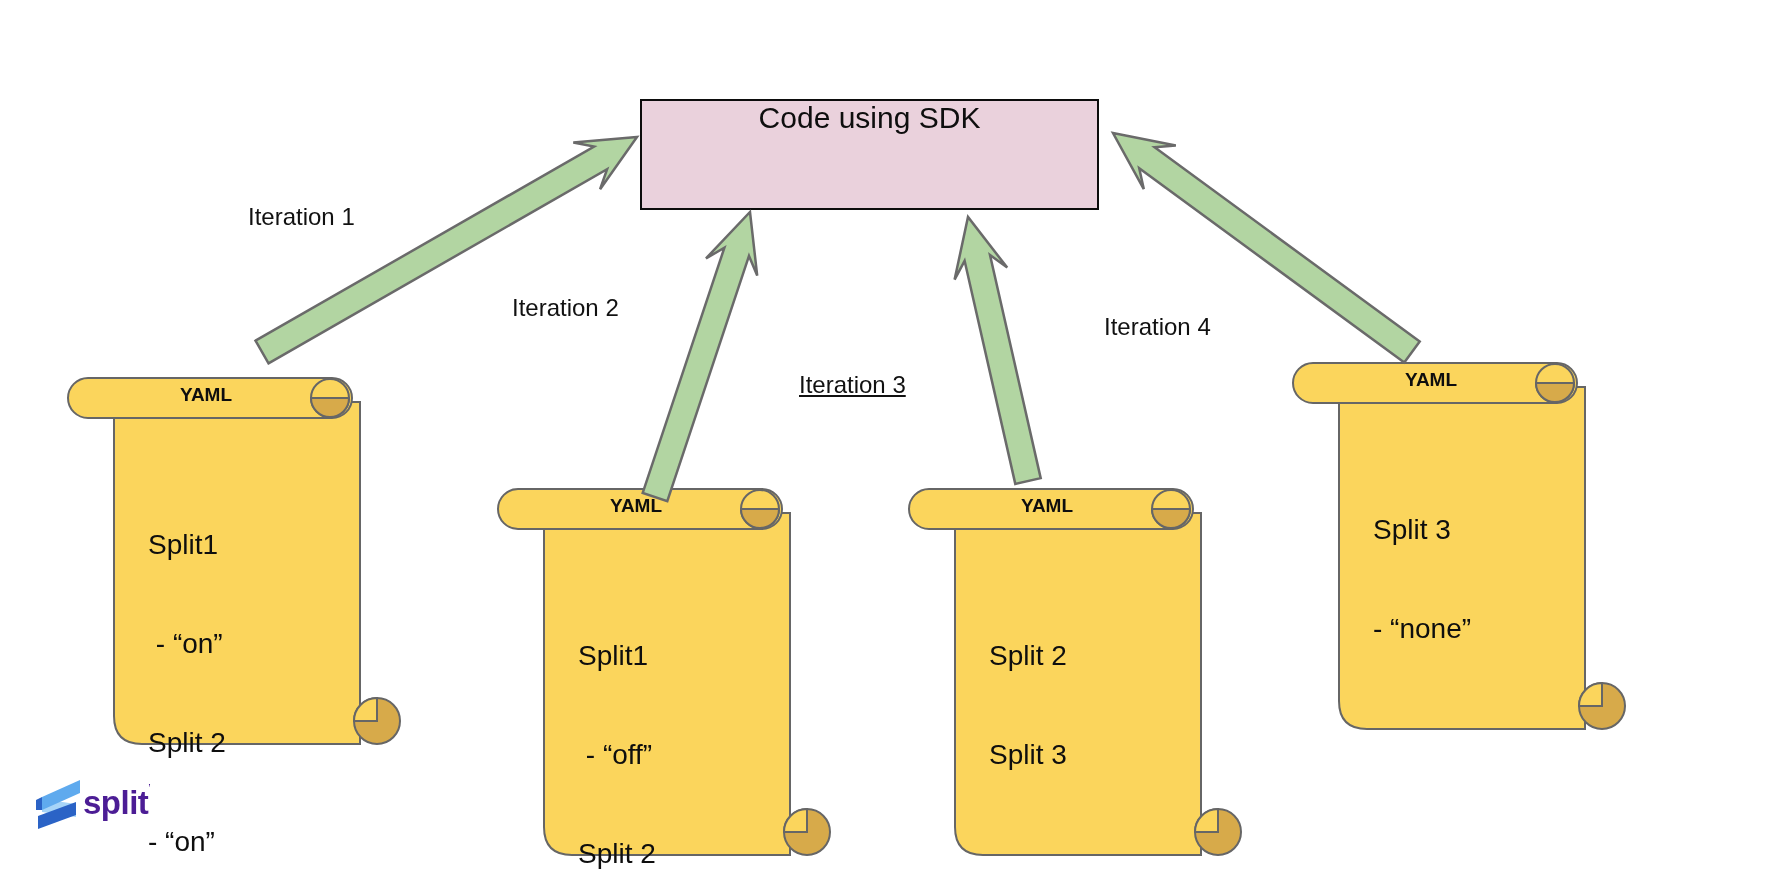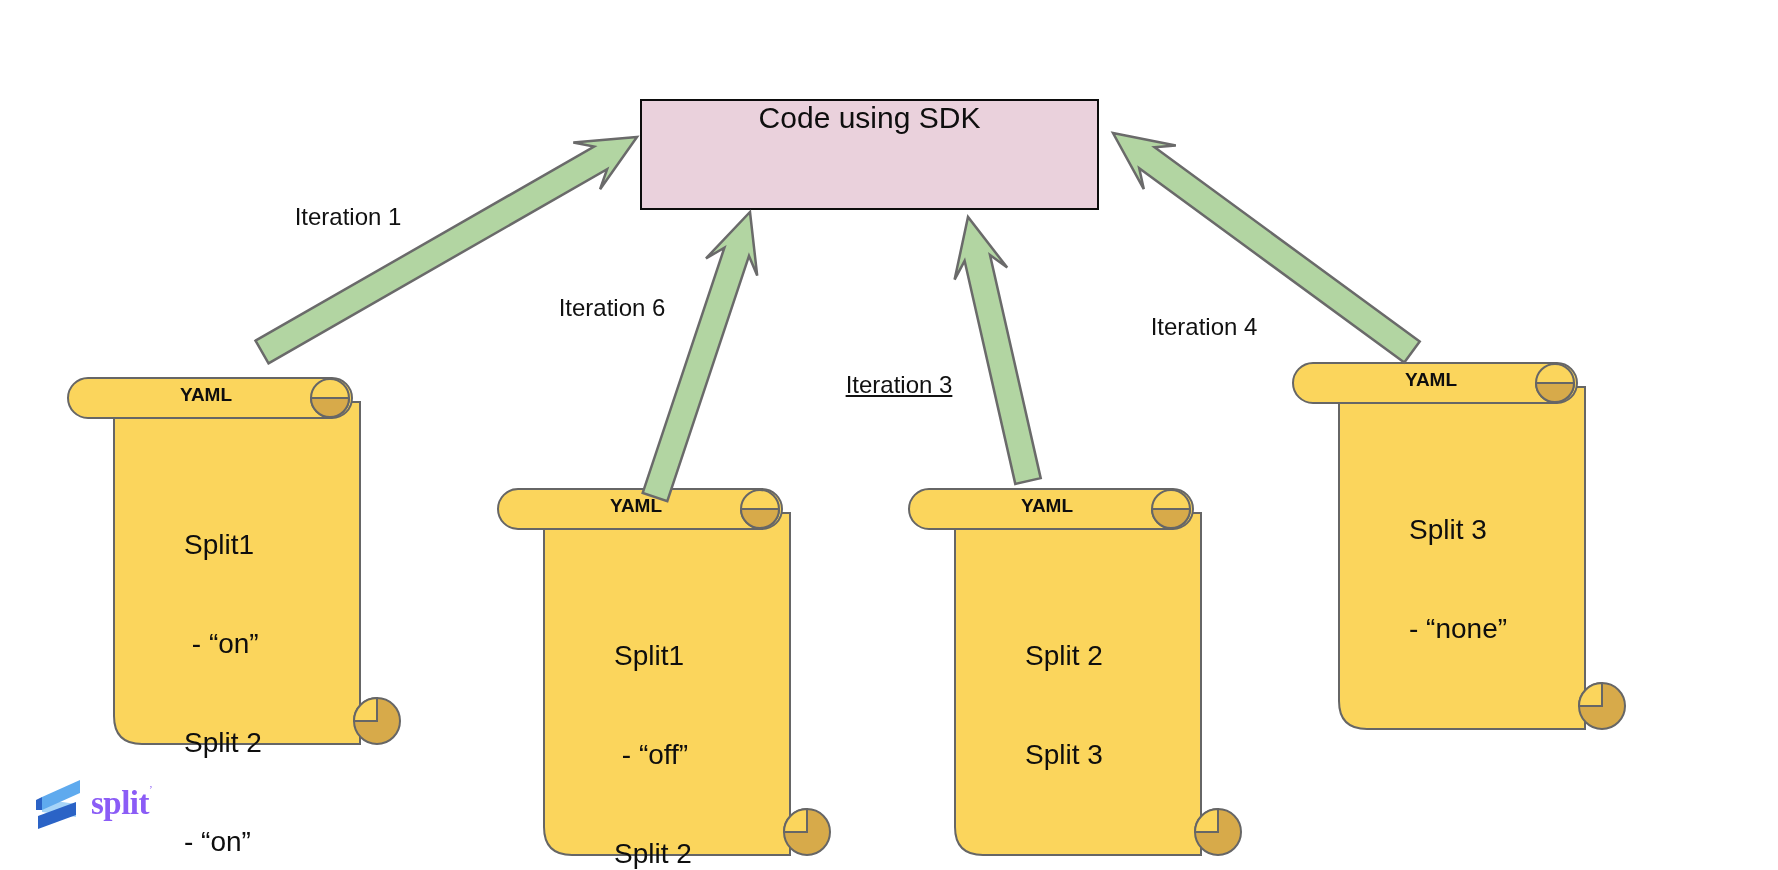--- a/index.html
+++ b/index.html
@@ -12,45 +12,45 @@
     font-size:30px;color:#0e0e0e;
   }
   .sdk-box{
     position:absolute;left:640px;top:99px;width:459px;height:111px;
     background:#ead1dc;border:2px solid #0c0c0c;box-sizing:border-box;
     display:flex;align-items:flex-start;justify-content:center;font-size:30px;
   }
   .arrows-layer{position:absolute;left:0;top:0;z-index:5;pointer-events:none;}
   .arrow{fill:#b2d5a2;stroke:#6a6a6a;stroke-width:2.5;stroke-linejoin:miter;}
   .iter-label{
-    position:absolute;width:200px;text-align:center;font-size:24px;color:#111;z-index:6;
+    position:absolute;width:200px;text-align:left;font-size:24px;color:#111;z-index:6;
   }
   .iter-1{left:248px;top:203px;}
   .iter-2{left:512px;top:294px;}
   .iter-3{left:799px;top:371px;text-decoration:underline;}
   .iter-4{left:1104px;top:313px;}
   .scroll{position:absolute;width:336px;height:372px;z-index:2;}
   .scroll-1{left:66px;top:376px;}
   .scroll-2{left:496px;top:487px;}
   .scroll-3{left:907px;top:487px;}
   .scroll-4{left:1291px;top:361px;}
   .scroll svg{position:absolute;left:0;top:0;}
   .yaml-label{
     position:absolute;left:0;top:8px;width:280px;text-align:center;
     font-size:19px;font-weight:bold;color:#0e0e0e;
   }
   .scroll-lines{
     position:absolute;left:82px;top:86px;width:220px;
     font-size:28px;line-height:33px;color:#0e0e0e;white-space:pre;
   }
-  .scroll-lines span{display:block;margin-left:36px;}
+  .scroll-lines span{display:block;}
   .logo{position:absolute;left:36px;top:779px;display:flex;align-items:center;z-index:3;}
   .logo-text{
-    font-size:33px;font-weight:700;color:#8b5cf6;margin-left:9px;letter-spacing:-0.5px;
-    position:relative;top:-2px;font-family:Liberation Serif, serif;
+    font-size:33px;font-weight:700;color:#4c1d95;margin-left:1px;letter-spacing:-0.5px;
+    position:relative;top:-2px;
   }
   .logo-tick{font-size:11px;font-weight:400;vertical-align:top;position:relative;top:-2px;}
 </style>
 </head>
 <body>
 
 <div class="canvas">
 
 
   <div class="sdk-box">
@@ -131,21 +131,21 @@
   </div>
 
   <svg class="arrows-layer" width="1778" height="870" viewBox="0 0 1778 870">
     <polygon class="arrow" points="268.5,363.3 607.1,169.2 600.1,189.2 637,137 573.3,142.4 594.1,146.6 255.5,340.7"></polygon>
     <polygon class="arrow" points="667.3,501.1 749.0,255.9 757.2,275.6 750,212 706.0,258.4 724.4,247.7 642.7,492.9"></polygon>
     <polygon class="arrow" points="1040.7,478.1 990.0,255.0 1007.2,267.6 968,217 954.6,279.6 964.6,260.8 1015.3,483.9"></polygon>
     <polygon class="arrow" points="1419.7,341.5 1154.6,147.3 1175.8,145.5 1113,133 1143.8,189.1 1139.2,168.3 1404.3,362.5"></polygon>
   </svg>
 
   <div class="iter-label iter-1">Iteration 1</div>
-  <div class="iter-label iter-2">Iteration 6</div>
+  <div class="iter-label iter-2">Iteration 2</div>
   <div class="iter-label iter-3">Iteration 3</div>
   <div class="iter-label iter-4">Iteration 4</div>
 
   <div class="logo">
     <svg width="46" height="52" viewBox="0 0 46 52">
       <polygon points="6,20 40,25 40,38 6,33" fill="#a6d4f8"></polygon>
       <polygon points="6,18 0,21 0,31 6,31" fill="#2b63c6"></polygon>
       <polygon points="44,1 6,18 6,31 44,14" fill="#5faaee"></polygon>
       <polygon points="40,23 40,36 2,50 2,37" fill="#2b63c6"></polygon>
     </svg>

